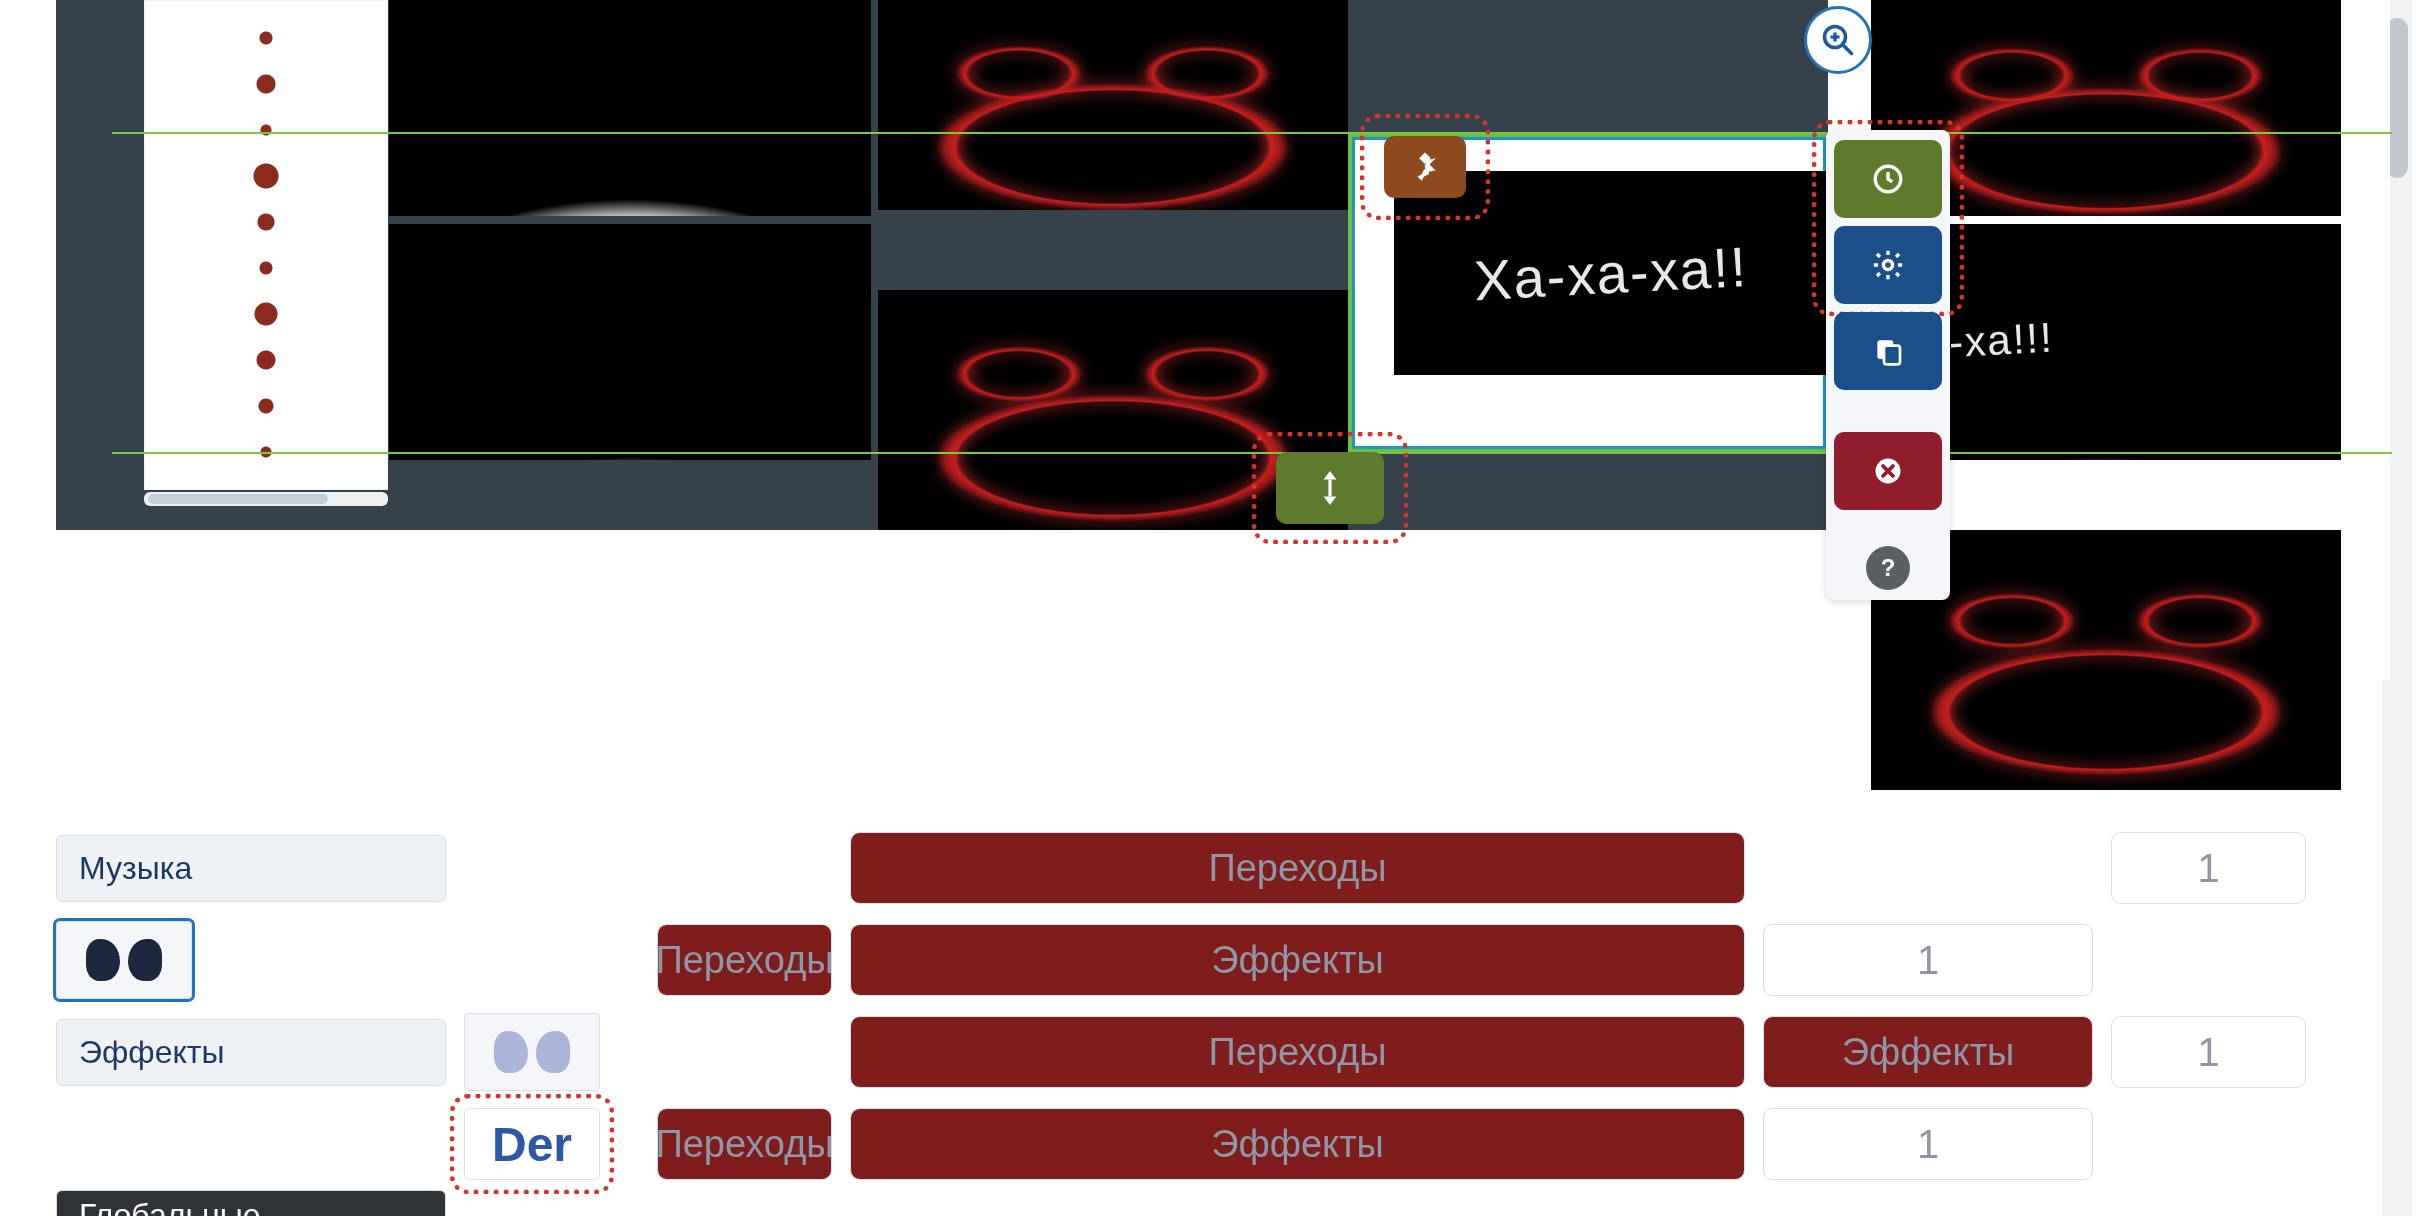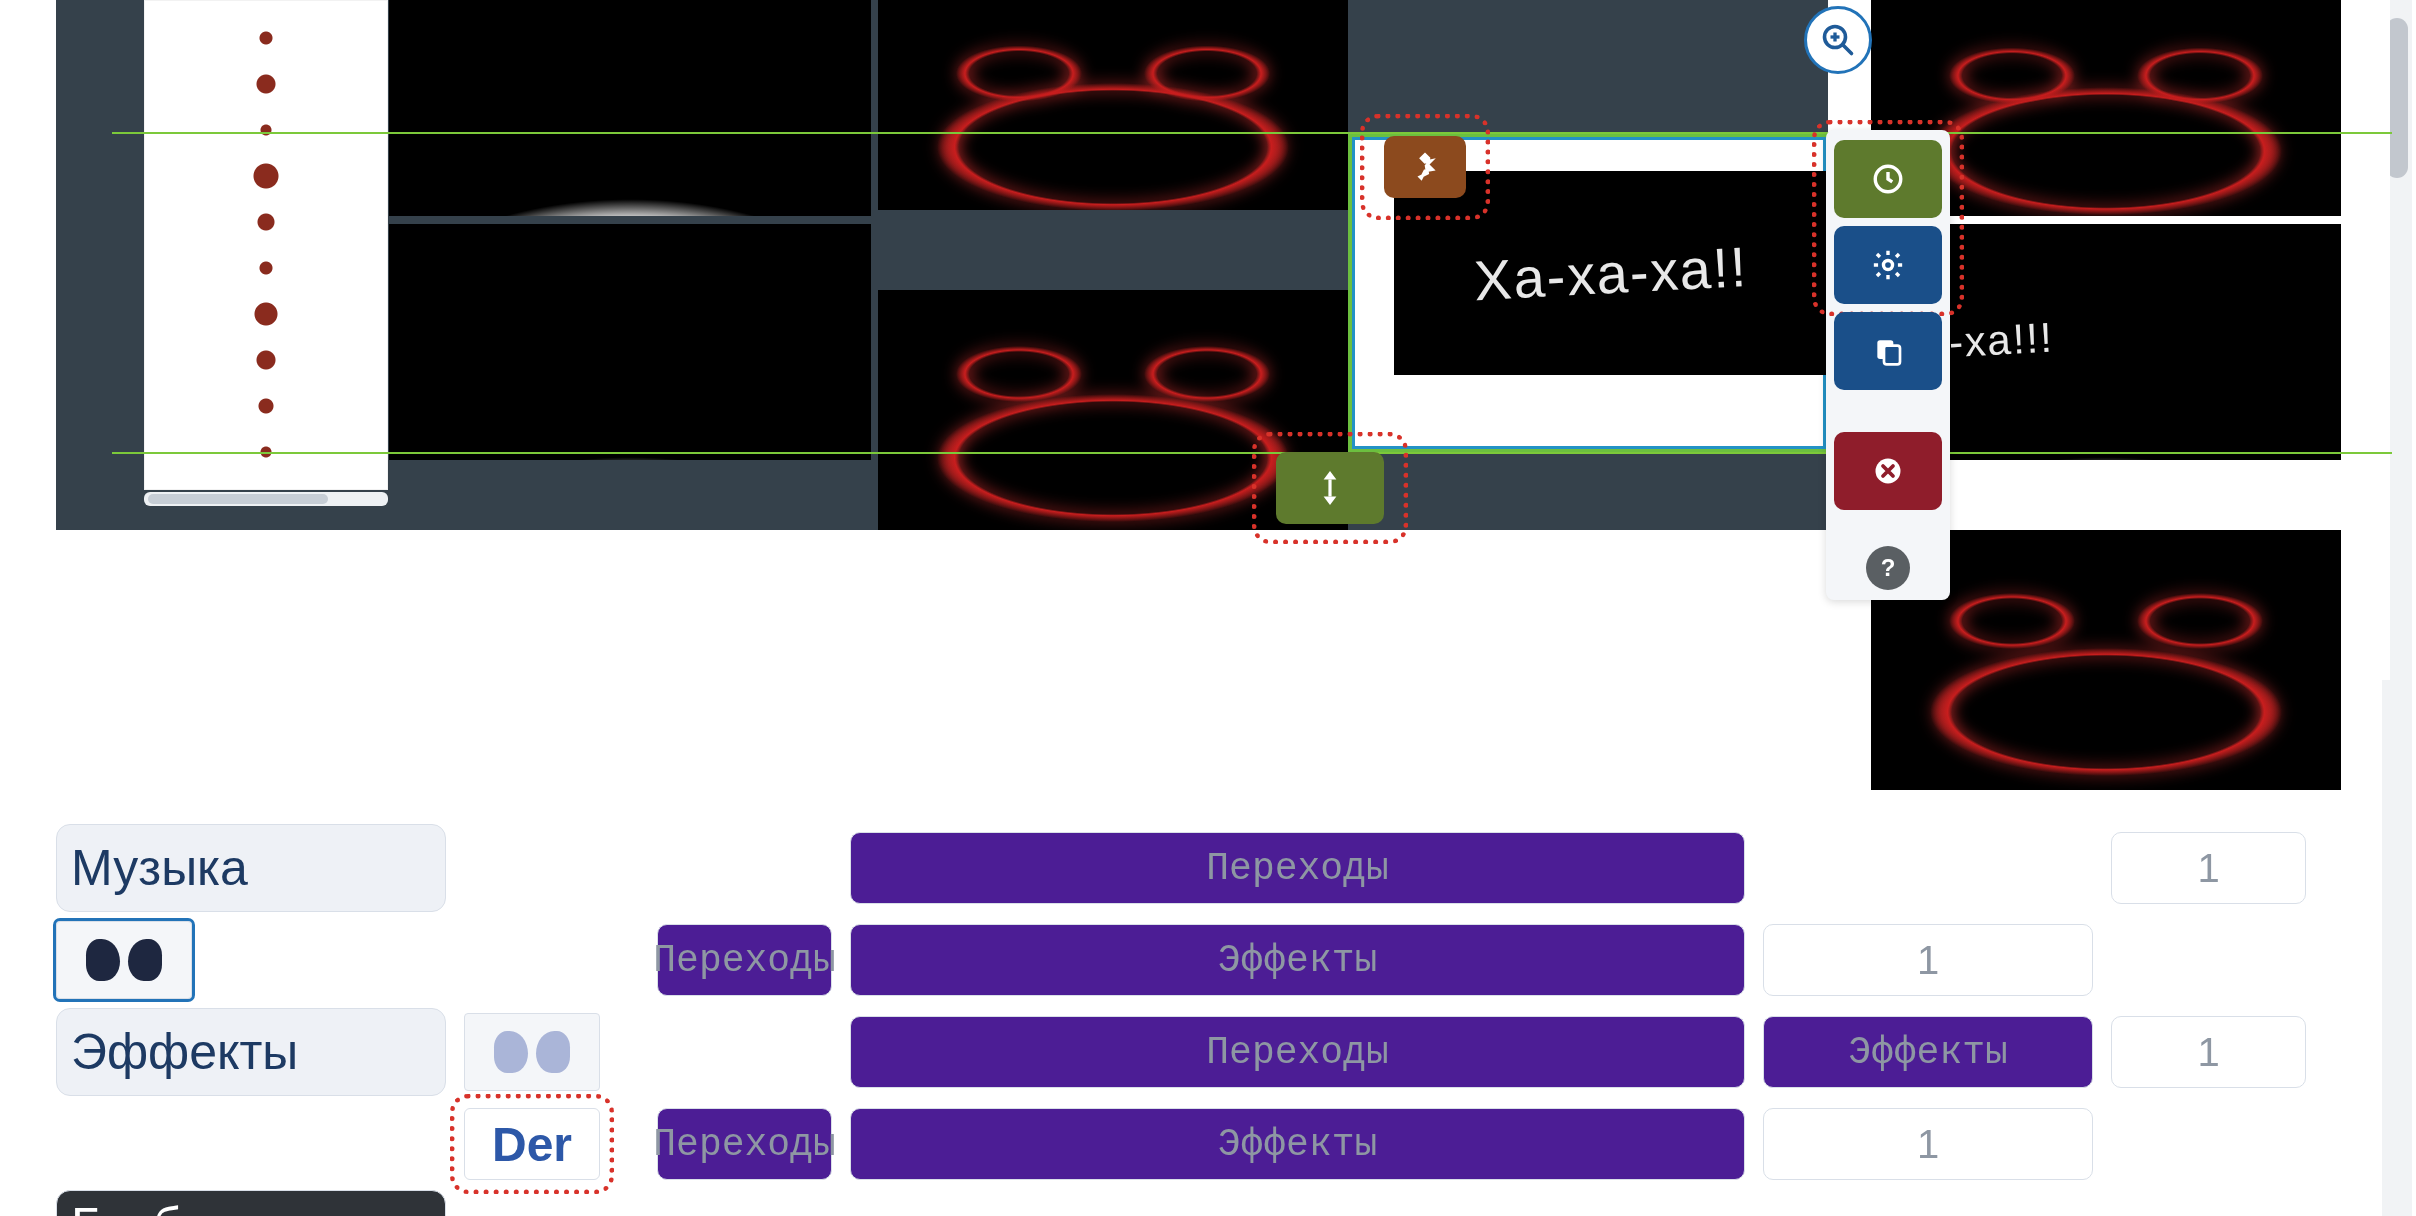--- a/index.html
+++ b/index.html
@@ -115,23 +115,23 @@
   .layer-row{
     display:grid;
     grid-template-columns: 390px 175px 175px 895px 330px 195px;
     gap: 0 18px;
     align-items:center;
     height:92px;
   }
   .layer-label{
     background:#eef1f6;
     color:#1d3a63;
-    font-size:50px;
-    padding:14px 14px;
-    border-radius:14px;
+    font-size:32px;
+    padding:14px 22px;
+    border-radius:6px;
     border:1px solid #d9dfe8;
     font-weight:500;
   }
   .layer-label.dark{background:#2f3338;color:#fff;}
   .thumb-cell{
     width:136px;height:78px;background:#f4f6f9;border:1px solid #d9dfe8;border-radius:4px;
     display:flex;align-items:center;justify-content:center;overflow:hidden;
   }
   .thumb-cell.sel{outline:3px solid #2273b8;}
   .butterfly{
@@ -143,23 +143,23 @@
   .butterfly.dark::before{left:2px;background:#1e2740;}
   .butterfly.dark::after{right:2px;background:#1e2740;transform:scaleX(-1);}
   .butterfly.light::before{left:2px;background:#aab5d8;}
   .butterfly.light::after{right:2px;background:#aab5d8;transform:scaleX(-1);}
   .der-chip{
     width:136px;height:72px;background:#fff;border:1px solid #d9dfe8;border-radius:6px;
     display:flex;align-items:center;justify-content:center;
     color:#2d58a8;font-size:48px;font-weight:700;
   }
   .pill{
-    height:72px;border:1px solid #d9dfe8;border-radius:10px;background:#4c1d95;
-    display:flex;align-items:center;justify-content:center;
-    color:#8e97a3;font-size:38px;font-family:Liberation Mono, monospace;
+    height:72px;border:1px solid #d9dfe8;border-radius:10px;background:#7f1d1d;
+    display:flex;align-items:center;justify-content:center;
+    color:#8e97a3;font-size:38px;
   }
   .count{
     height:72px;border:1px solid #d9dfe8;border-radius:10px;background:#fff;
     display:flex;align-items:center;justify-content:center;
     color:#8e97a3;font-size:40px;
   }
 
   
   .page-scroll{position:absolute;right:8px;top:18px;width:22px;height:160px;background:#c2c7ce;border-radius:12px;}
   .page-scroll-track{position:absolute;right:4px;top:0;width:30px;height:1216px;background:#f1f3f5;}

